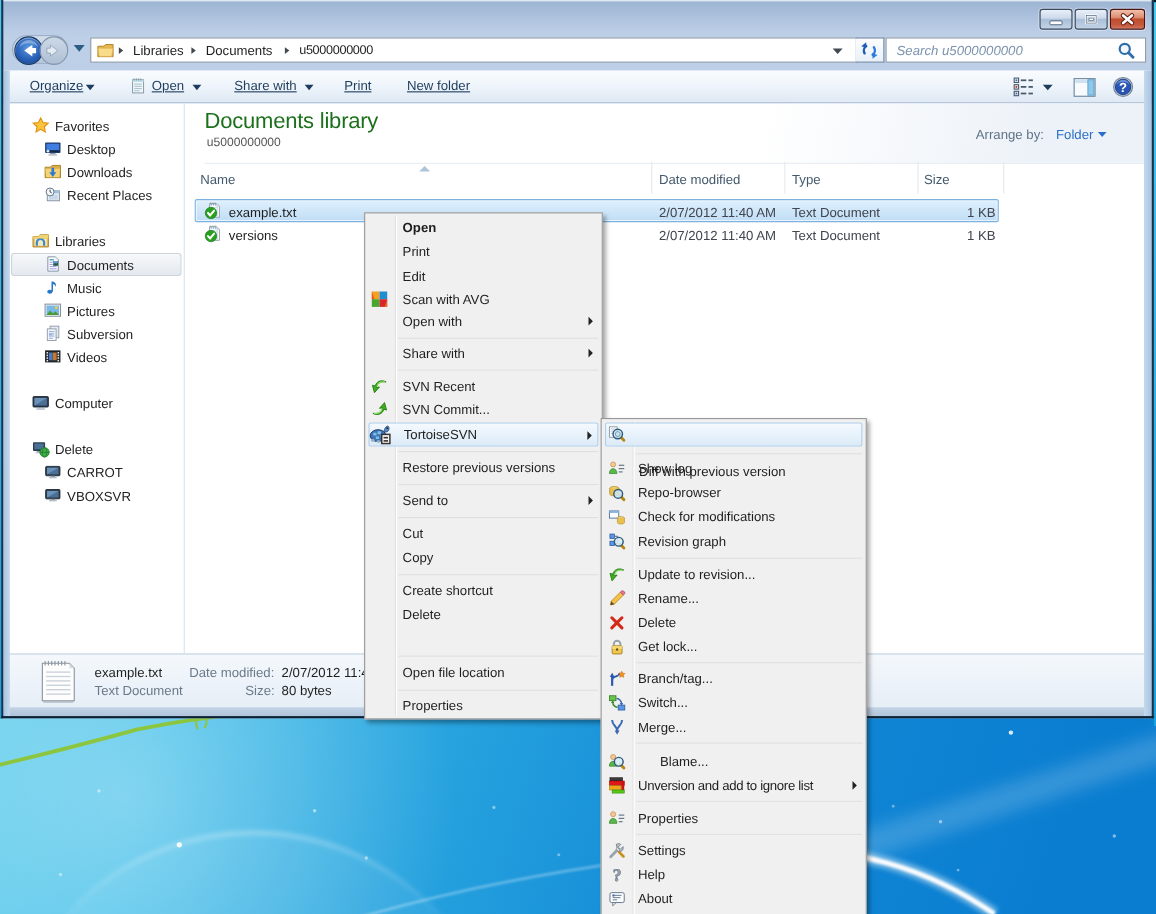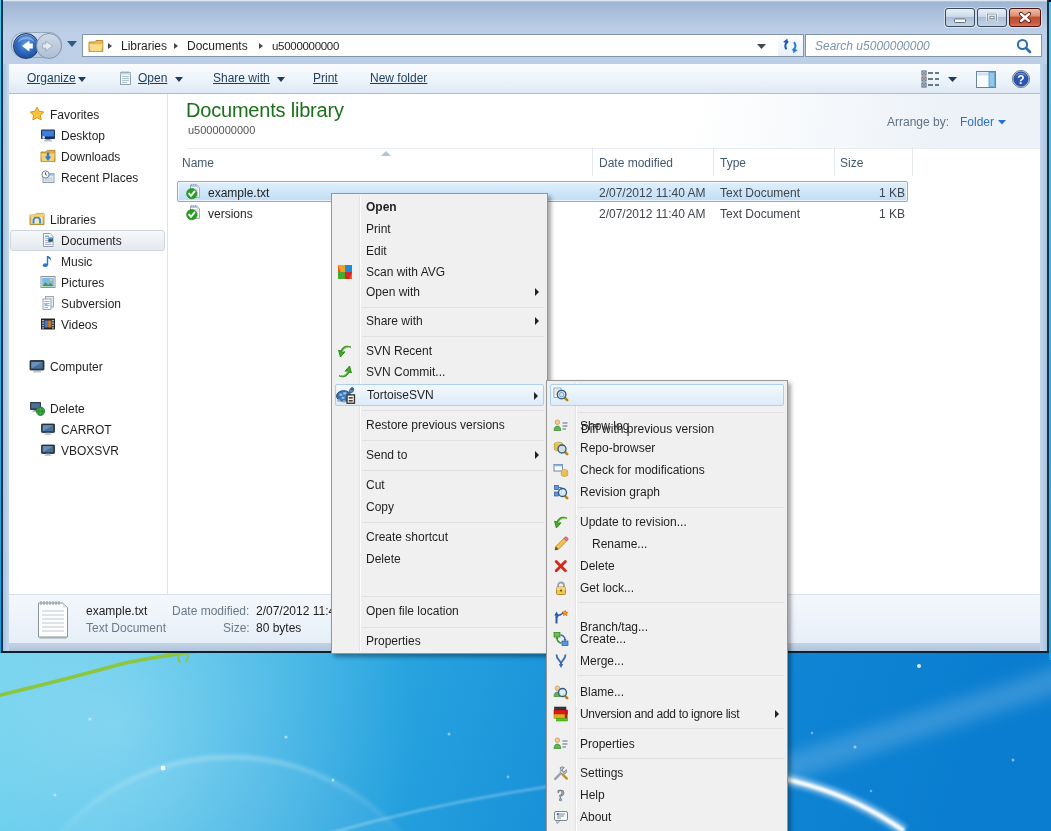--- a/index.html
+++ b/index.html
@@ -668,21 +668,21 @@
     </svg>
 <div class="msep" style="left:31px;right:3px;top:126px"></div>
 <div class="mi" style="top:130px;height:22px">
       <span class="t" style="top:4px;">Update to revision...</span>
     </div>
 <svg class="ic" style="left:6px;top:133px;width:16px;height:16px" viewBox="0 0 16 16">
       <path d="M14 4.2 C9 3.4 5.8 5.6 5 9.2 L8 8.8 L3.4 14 L1.6 7.2 L4 8 C5.2 3.8 9.5 1.8 14 4.2 Z" fill="#3fae1f" stroke="#1d7a0a" stroke-width=".8"></path>
       <path d="M13 4.4 C9 3.6 6.4 5.6 5.6 8.8" fill="none" stroke="#8fe06a" stroke-width="1"></path>
     </svg>
 <div class="mi" style="top:152px;height:22px">
-      <span class="t" style="top:4px;margin-left:12px;">Rename...</span>
+      <span class="t" style="top:4px;">Rename...</span>
     </div>
 <svg class="ic" style="left:6px;top:155px;width:16px;height:16px" viewBox="0 0 16 16">
       <path d="M2 14 l.7-3.4 8.3-8.3 2.7 2.7 -8.3 8.3 z" fill="#f4c24a" stroke="#b8860e" stroke-width=".8"></path>
       <path d="M11 2.3 l2.7 2.7 1-1 a1.3 1.3 0 0 0 0-1.8 l-.9-.9 a1.3 1.3 0 0 0-1.8 0 z" fill="#e87898" stroke="#a84868" stroke-width=".7"></path>
       <path d="M2 14 l.7-3.4 2.7 2.7 z" fill="#584838"></path>
     </svg>
 <div class="mi" style="top:174px;height:22px">
       <span class="t" style="top:4px;">Delete</span>
     </div>
 <svg class="ic" style="left:6px;top:177px;width:16px;height:16px" viewBox="0 0 16 16">
@@ -695,51 +695,51 @@
       <span class="t" style="top:4px;">Get lock...</span>
     </div>
 <svg class="ic" style="left:6px;top:199px;width:16px;height:16px" viewBox="0 0 16 16">
       <path d="M5 7.5 V5.5 a3 3 0 0 1 6 0 V7.5" fill="none" stroke="#98a2ac" stroke-width="1.8"></path>
       <rect x="3.5" y="7" width="9" height="7.5" rx="1" fill="#f0c850" stroke="#a07818" stroke-width=".8"></rect>
       <rect x="3.5" y="7" width="9" height="3" fill="#f8dc80" opacity=".8"></rect>
       <circle cx="8" cy="10.5" r="1.1" fill="#6a5010"></circle>
     </svg>
 <div class="msep" style="left:31px;right:3px;top:221px"></div>
 <div class="mi" style="top:225px;height:22px">
-      <span class="t" style="top:4px;margin-top:10px;">Branch/tag...</span>
+      <span class="t" style="top:4px;">Branch/tag...</span>
     </div>
 <svg class="ic" style="left:6px;top:228px;width:16px;height:16px" viewBox="0 0 16 16">
       <path d="M3.5 14.5 V6" stroke="#2a5ab0" stroke-width="2"></path>
       <path d="M3.5 9 C3.5 6 7 6.5 8.5 5" fill="none" stroke="#2a5ab0" stroke-width="1.6"></path>
       <path d="M1.3 6.5 h4.4 L3.5 2.5 z" fill="#2a5ab0"></path>
       <path d="M7 6.8 l4-2.5 -1-2.2 z" fill="#2a5ab0"></path>
       <path d="M12.2 1.2 l.9 1.8 2 .3-1.4 1.4.3 2-1.8-.9-1.8.9.3-2-1.4-1.4 2-.3z" fill="#f59018" stroke="#c06810" stroke-width=".5"></path>
     </svg>
 <div class="mi" style="top:247px;height:22px">
-      <span class="t" style="top:4px;">Create...</span>
+      <span class="t" style="top:4px;">Switch...</span>
     </div>
 <svg class="ic" style="left:6px;top:250px;width:16px;height:16px" viewBox="0 0 16 16">
       <rect x="1" y="1.5" width="6" height="4.5" fill="#6cc24a" stroke="#2a7a20" stroke-width=".7"></rect>
       <rect x="9" y="10" width="6" height="4.5" fill="#5a96e8" stroke="#2a5a9a" stroke-width=".7"></rect>
       <path d="M12 8.5 C12 5.5 9 4 7.5 4" fill="none" stroke="#3a6ab0" stroke-width="1.4"></path>
       <path d="M10.5 8 h3 L12 10.8 z" fill="#3a6ab0"></path>
       <path d="M4 7.5 C4 10.5 7 12 8.5 12" fill="none" stroke="#3a8a30" stroke-width="1.4"></path>
       <path d="M2.5 8 h3 L4 5.2 z" fill="#3a8a30"></path>
     </svg>
 <div class="mi" style="top:269px;height:22px">
       <span class="t" style="top:4px;">Merge...</span>
     </div>
 <svg class="ic" style="left:6px;top:272px;width:16px;height:16px" viewBox="0 0 16 16">
       <path d="M3.5 1.5 C3.5 7 8 6.5 8 11.5" fill="none" stroke="#3a6ab0" stroke-width="1.8"></path>
       <path d="M12.5 1.5 C12.5 7 8 6.5 8 11.5" fill="none" stroke="#3a6ab0" stroke-width="1.8"></path>
       <path d="M5.8 11 h4.4 L8 15 z" fill="#3a6ab0"></path>
     </svg>
 <div class="msep" style="left:31px;right:3px;top:294px"></div>
 <div class="mi" style="top:300px;height:22px">
-      <span class="t" style="top:4px;">Blame...</span>
+      <span class="t" style="top:4px;margin-left:20px;">Blame...</span>
     </div>
 <svg class="ic" style="left:6px;top:303px;width:16px;height:16px" viewBox="0 0 16 16">
       <circle cx="4.4" cy="4.2" r="2.3" fill="#f4c890" stroke="#b88850" stroke-width=".6"></circle>
       <path d="M1 12.5 c0-3 1.5-4.4 3.4-4.4 s3.4 1.4 3.4 4.4 z" fill="#58b848" stroke="#2a7a20" stroke-width=".6"></path>
       <line x1="10.8" y1="10.8" x2="14.2" y2="14.2" stroke="#b8860e" stroke-width="2.6" stroke-linecap="round"></line>
       <circle cx="9.5" cy="8.5" r="4" fill="#d8ecf8" fill-opacity=".85" stroke="#2c5a7a" stroke-width="1.3"></circle>
     </svg>
 <div class="mi" style="top:322px;height:22px">
       <span class="t" style="top:4px;"><span style="letter-spacing:-.3px">Unversion and add to ignore list</span></span>
       <div class="tri" style="right:5px"></div>

